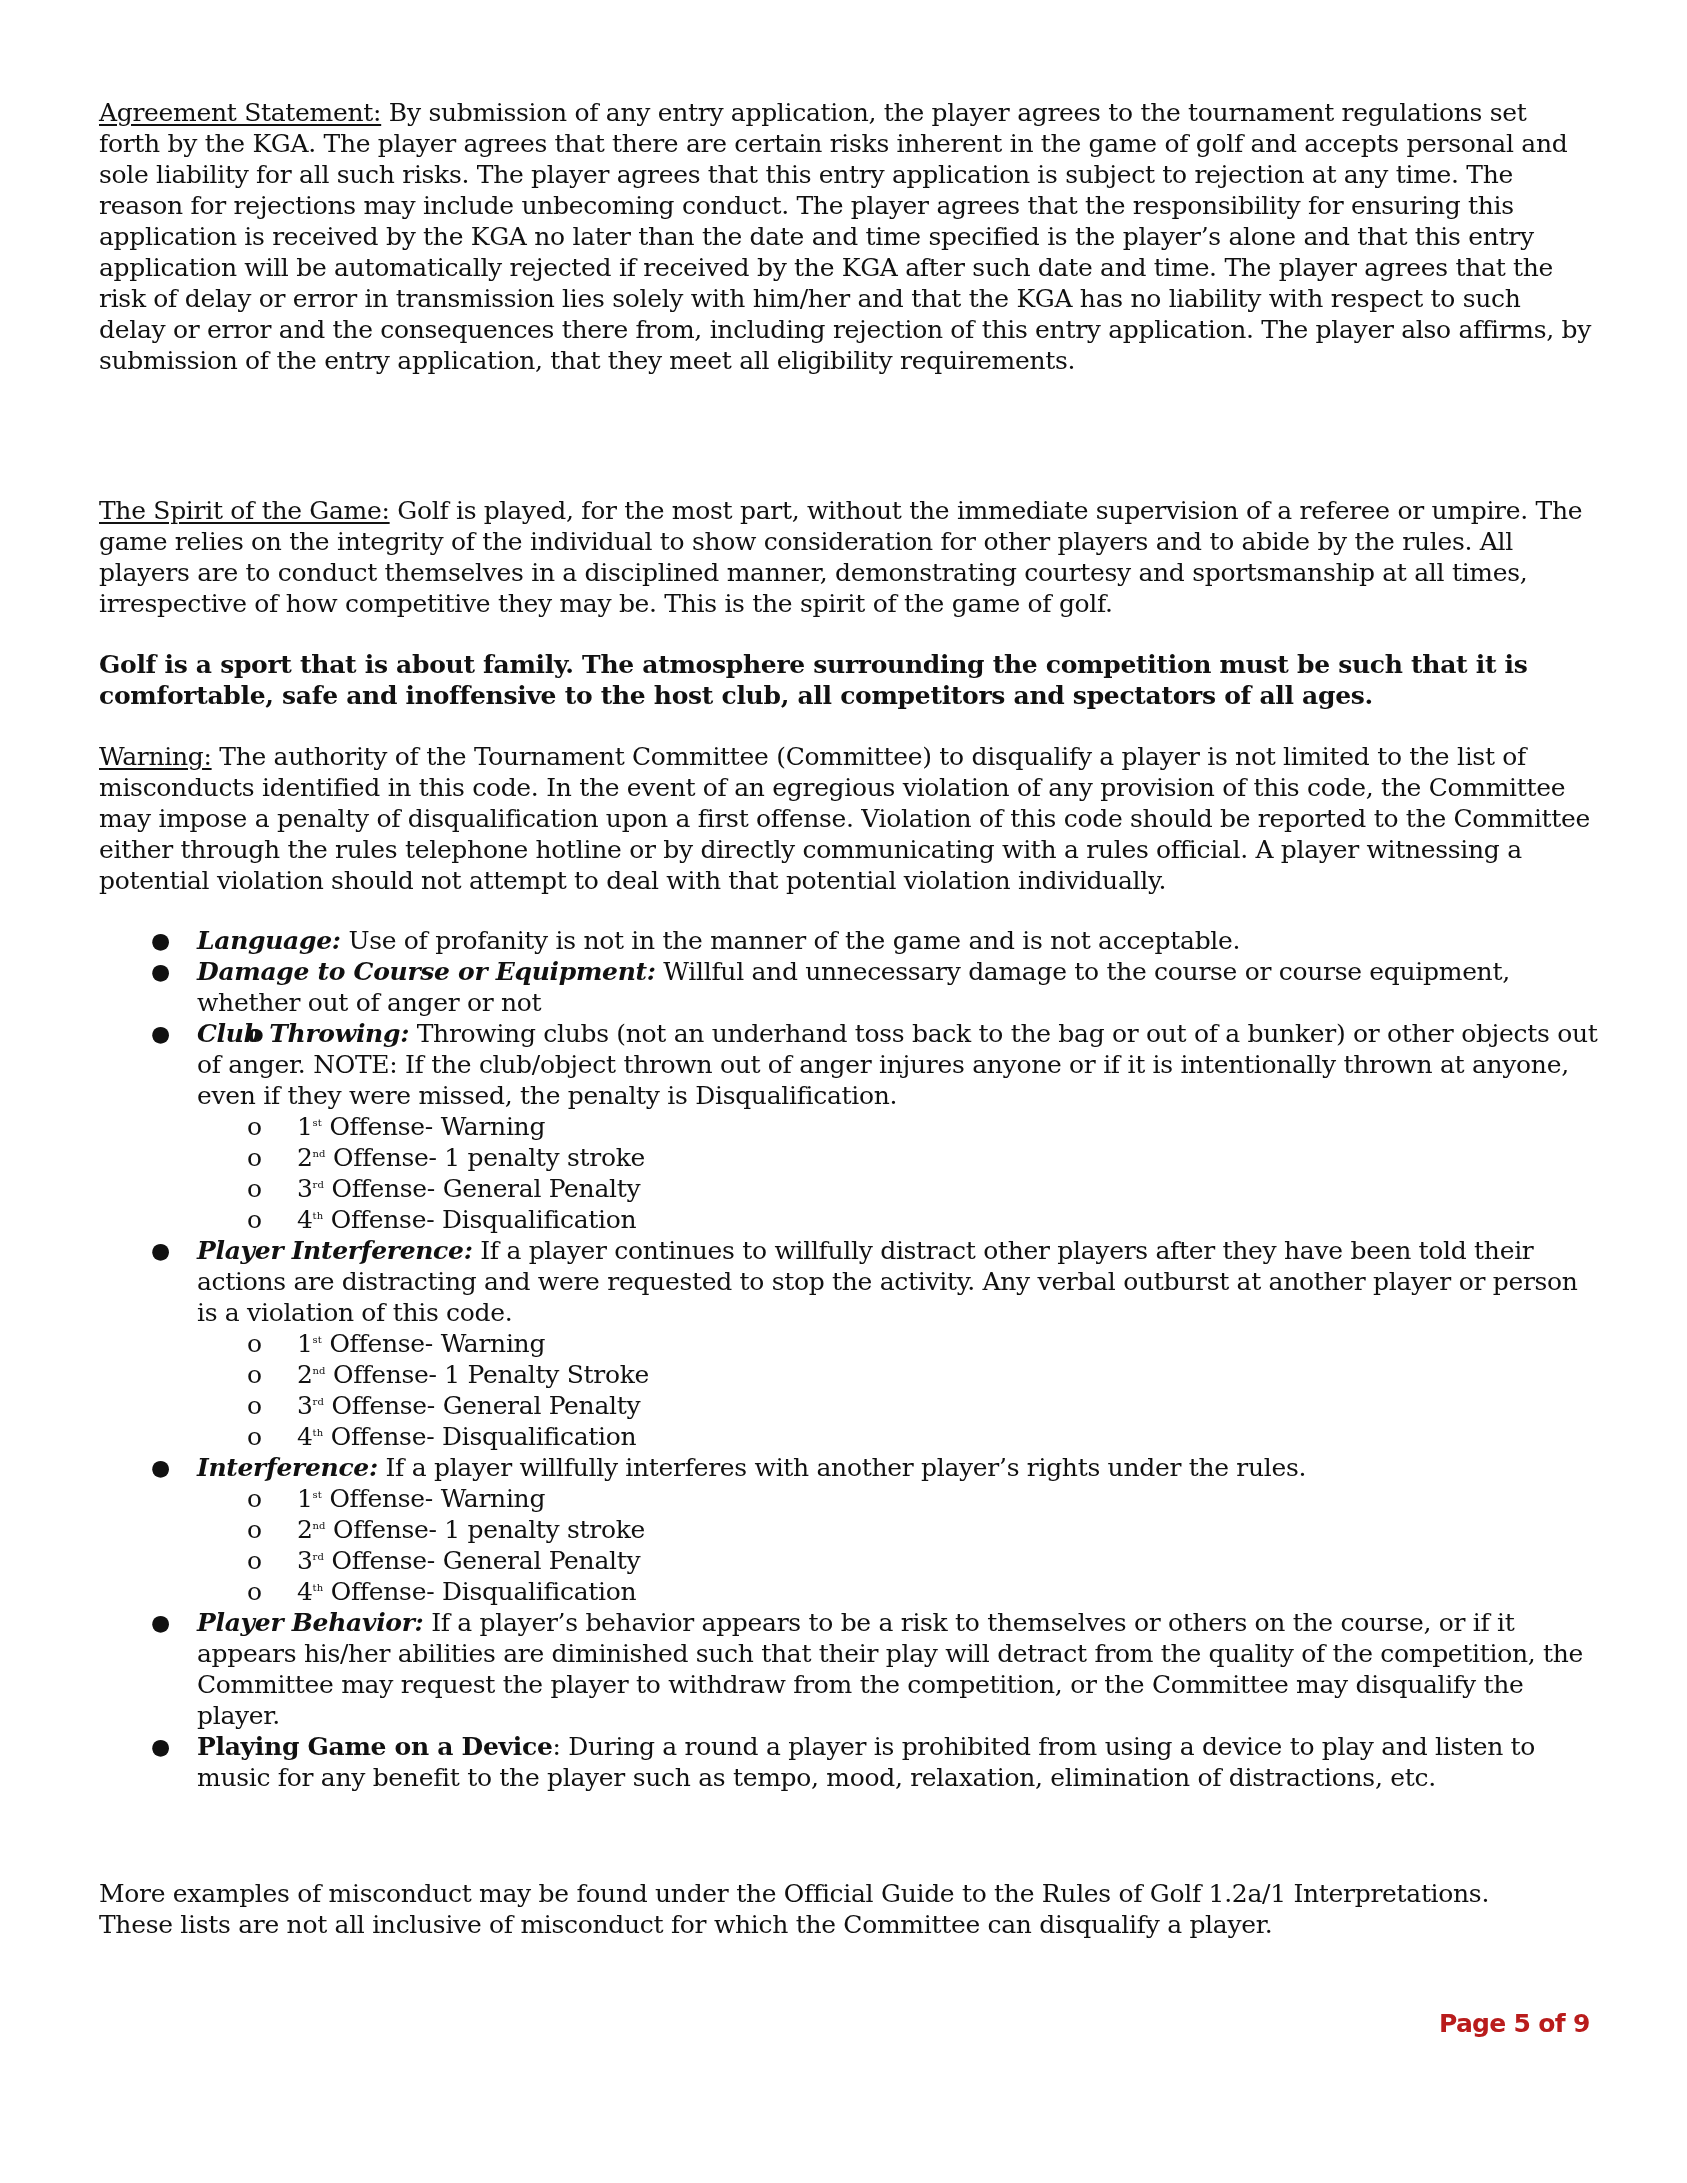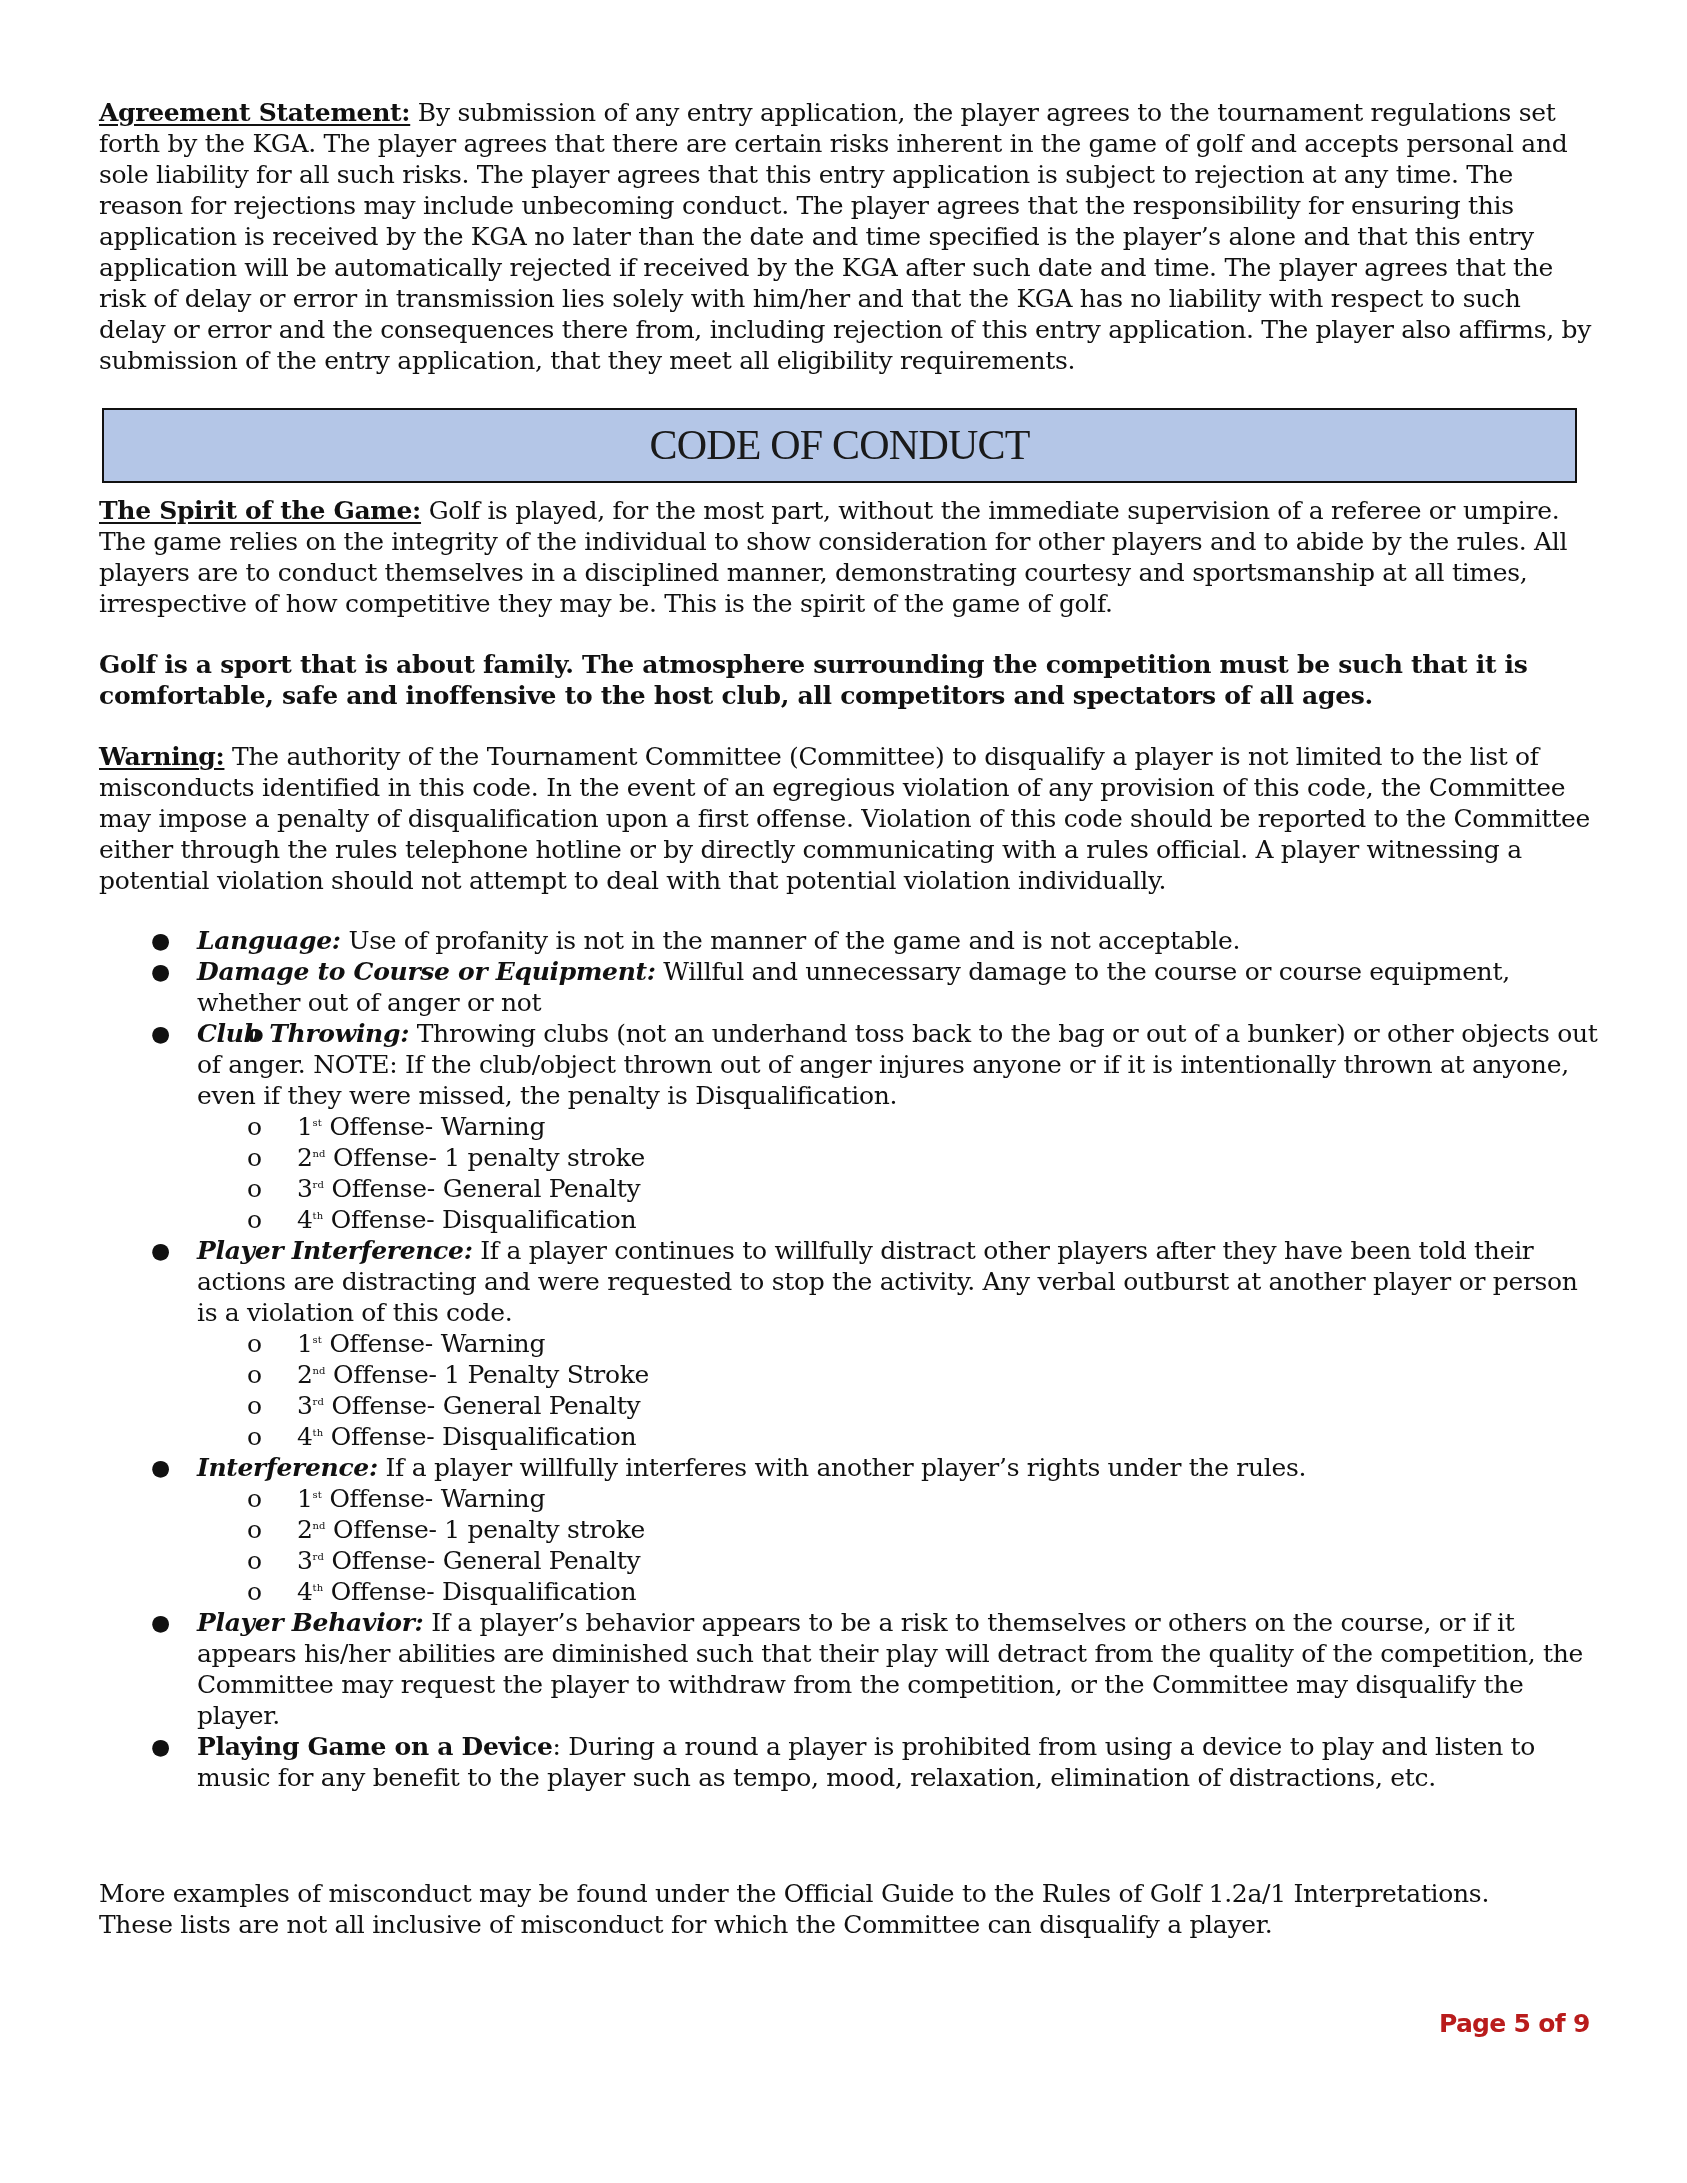--- a/index.html
+++ b/index.html
@@ -7,21 +7,21 @@
   .page {
     position: absolute; left: 0; top: 0; width: 1687px; height: 2183px;
     font-family: "DejaVu Serif", "Liberation Serif", serif;
     color: #111111;
     font-size: 25px;
     line-height: 31px;
     letter-spacing: -0.3px;
   }
   .block { position: absolute; left: 99px; width: 1493px; }
   p { margin: 0; }
-  .lbl { font-weight: bold; text-decoration: underline; text-decoration-thickness: 1.7px; text-underline-offset: 2.5px; margin-top: 18px; }
+  .lbl { font-weight: normal; text-decoration: underline; text-decoration-thickness: 1.7px; text-underline-offset: 2.5px; margin-top: 18px; }
   .bold { font-weight: bold; }
   .bi { font-weight: bold; font-style: italic; text-align: right; }
   #agreement { top: 97px; }
   #conduct-box {
     position: absolute; left: 102px; top: 408px; width: 1471px; height: 71px;
     background: #b4c6e7; border: 2.5px solid #111; box-sizing: content-box;
     display: flex; align-items: center; justify-content: center;
   }
   #conduct-box span {
     font-family: "Liberation Serif", "DejaVu Serif", serif;
@@ -49,23 +49,20 @@
 </style>
 </head>
 <body>
 
 <div class="page">
 
   <div class="block" id="agreement">
     <p><span class="lbl">Agreement Statement:</span><span> By submission of any entry application, the player agrees to the tournament regulations set forth by the KGA. The player agrees that there are certain risks inherent in the game of golf and accepts personal and sole liability for all such risks.  The player agrees that this entry application is subject to rejection at any time.  The reason for rejections may include unbecoming conduct.  The player agrees that the responsibility for ensuring this application is received by the KGA no later than the date and time specified is the player’s alone and that this entry application will be automatically rejected if received by the KGA after such date and time.  The player agrees that the risk of delay or error in transmission lies solely with him/her and that the KGA has no liability with respect to such delay or error and the consequences there from, including rejection of this entry application.  The player also affirms, by submission of the entry application, that they meet all eligibility requirements.</span></p>
   </div>
 
-  <div id="conduct-box">
-    <span>CODE OF CONDUCT</span>
-  </div>
 
   <div class="block" id="spirit">
     <p><span class="lbl">The Spirit of the Game:</span><span> Golf is played, for the most part, without the immediate supervision of a referee or umpire.  The game relies on the integrity of the individual to show consideration for other players and to abide by the rules.  All players are to conduct themselves in a disciplined manner, demonstrating courtesy and sportsmanship at all times, irrespective of how competitive they may be.  This is the spirit of the game of golf.</span></p>
   </div>
 
   <div class="block" id="family">
     <p class="bold">Golf is a sport that is about family.  The atmosphere surrounding the competition must be such that it is comfortable, safe and inoffensive to the host club, all competitors and spectators of all ages.</p>
   </div>
 
   <div class="block" id="warning">

